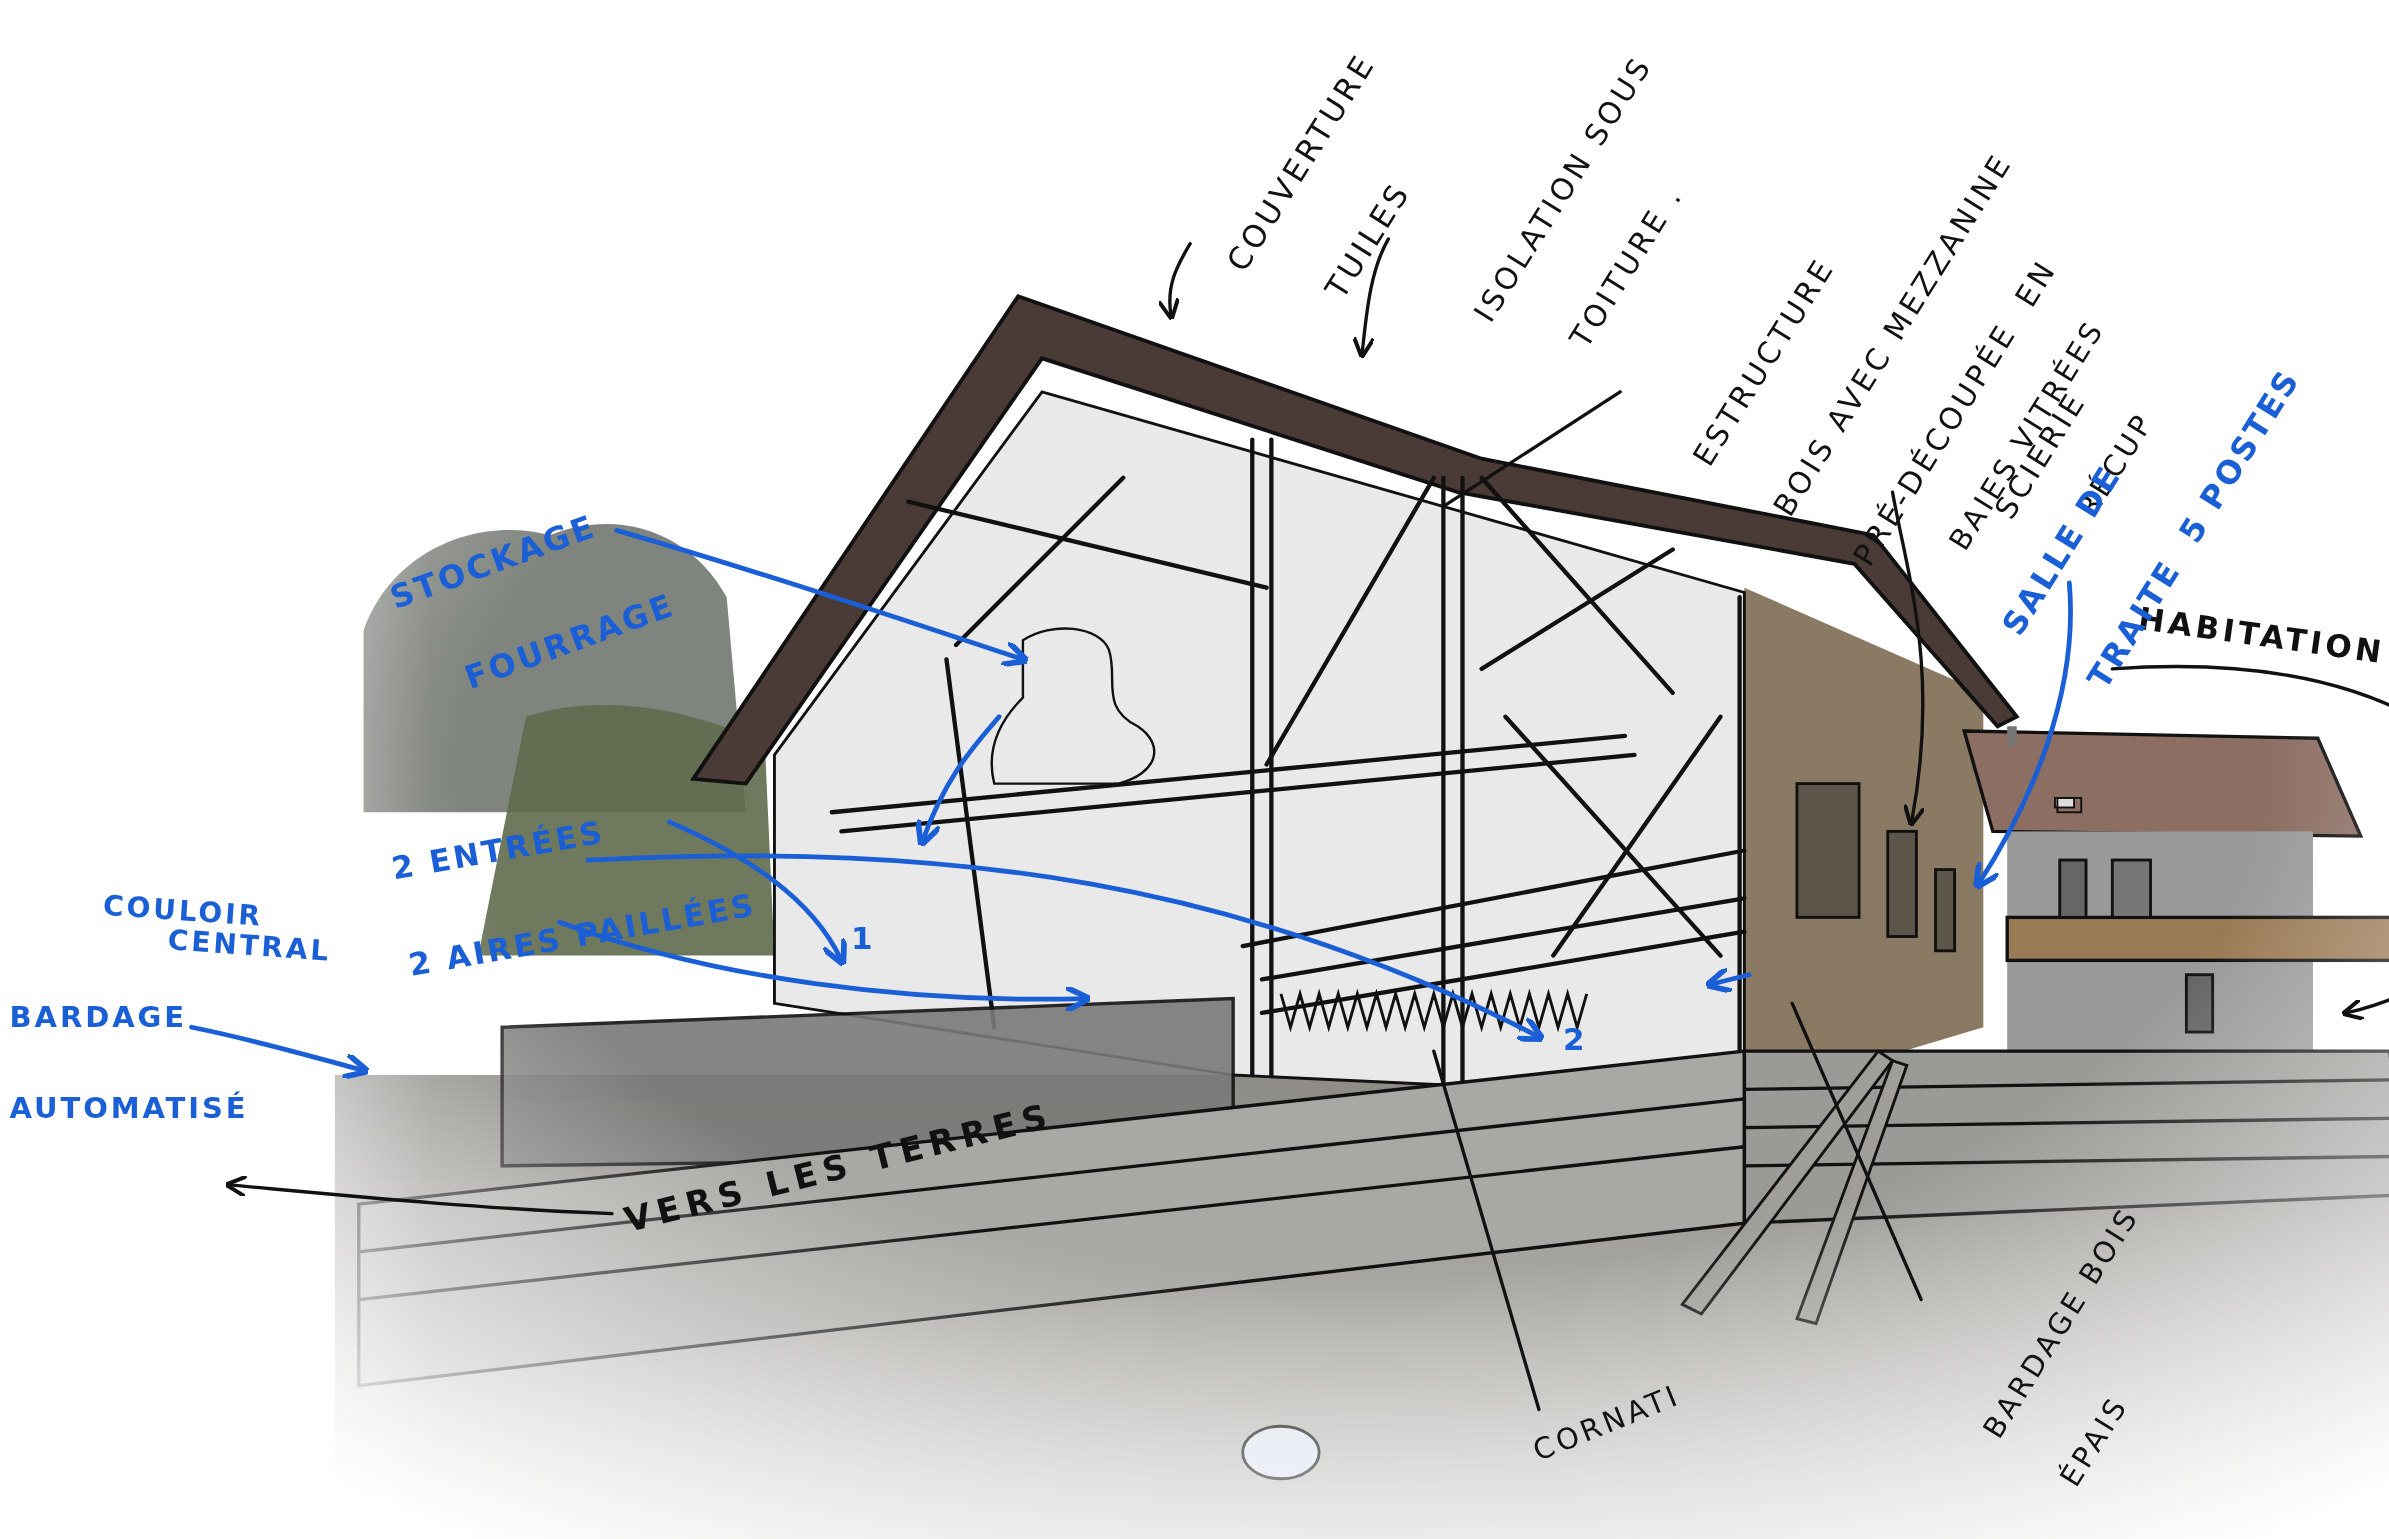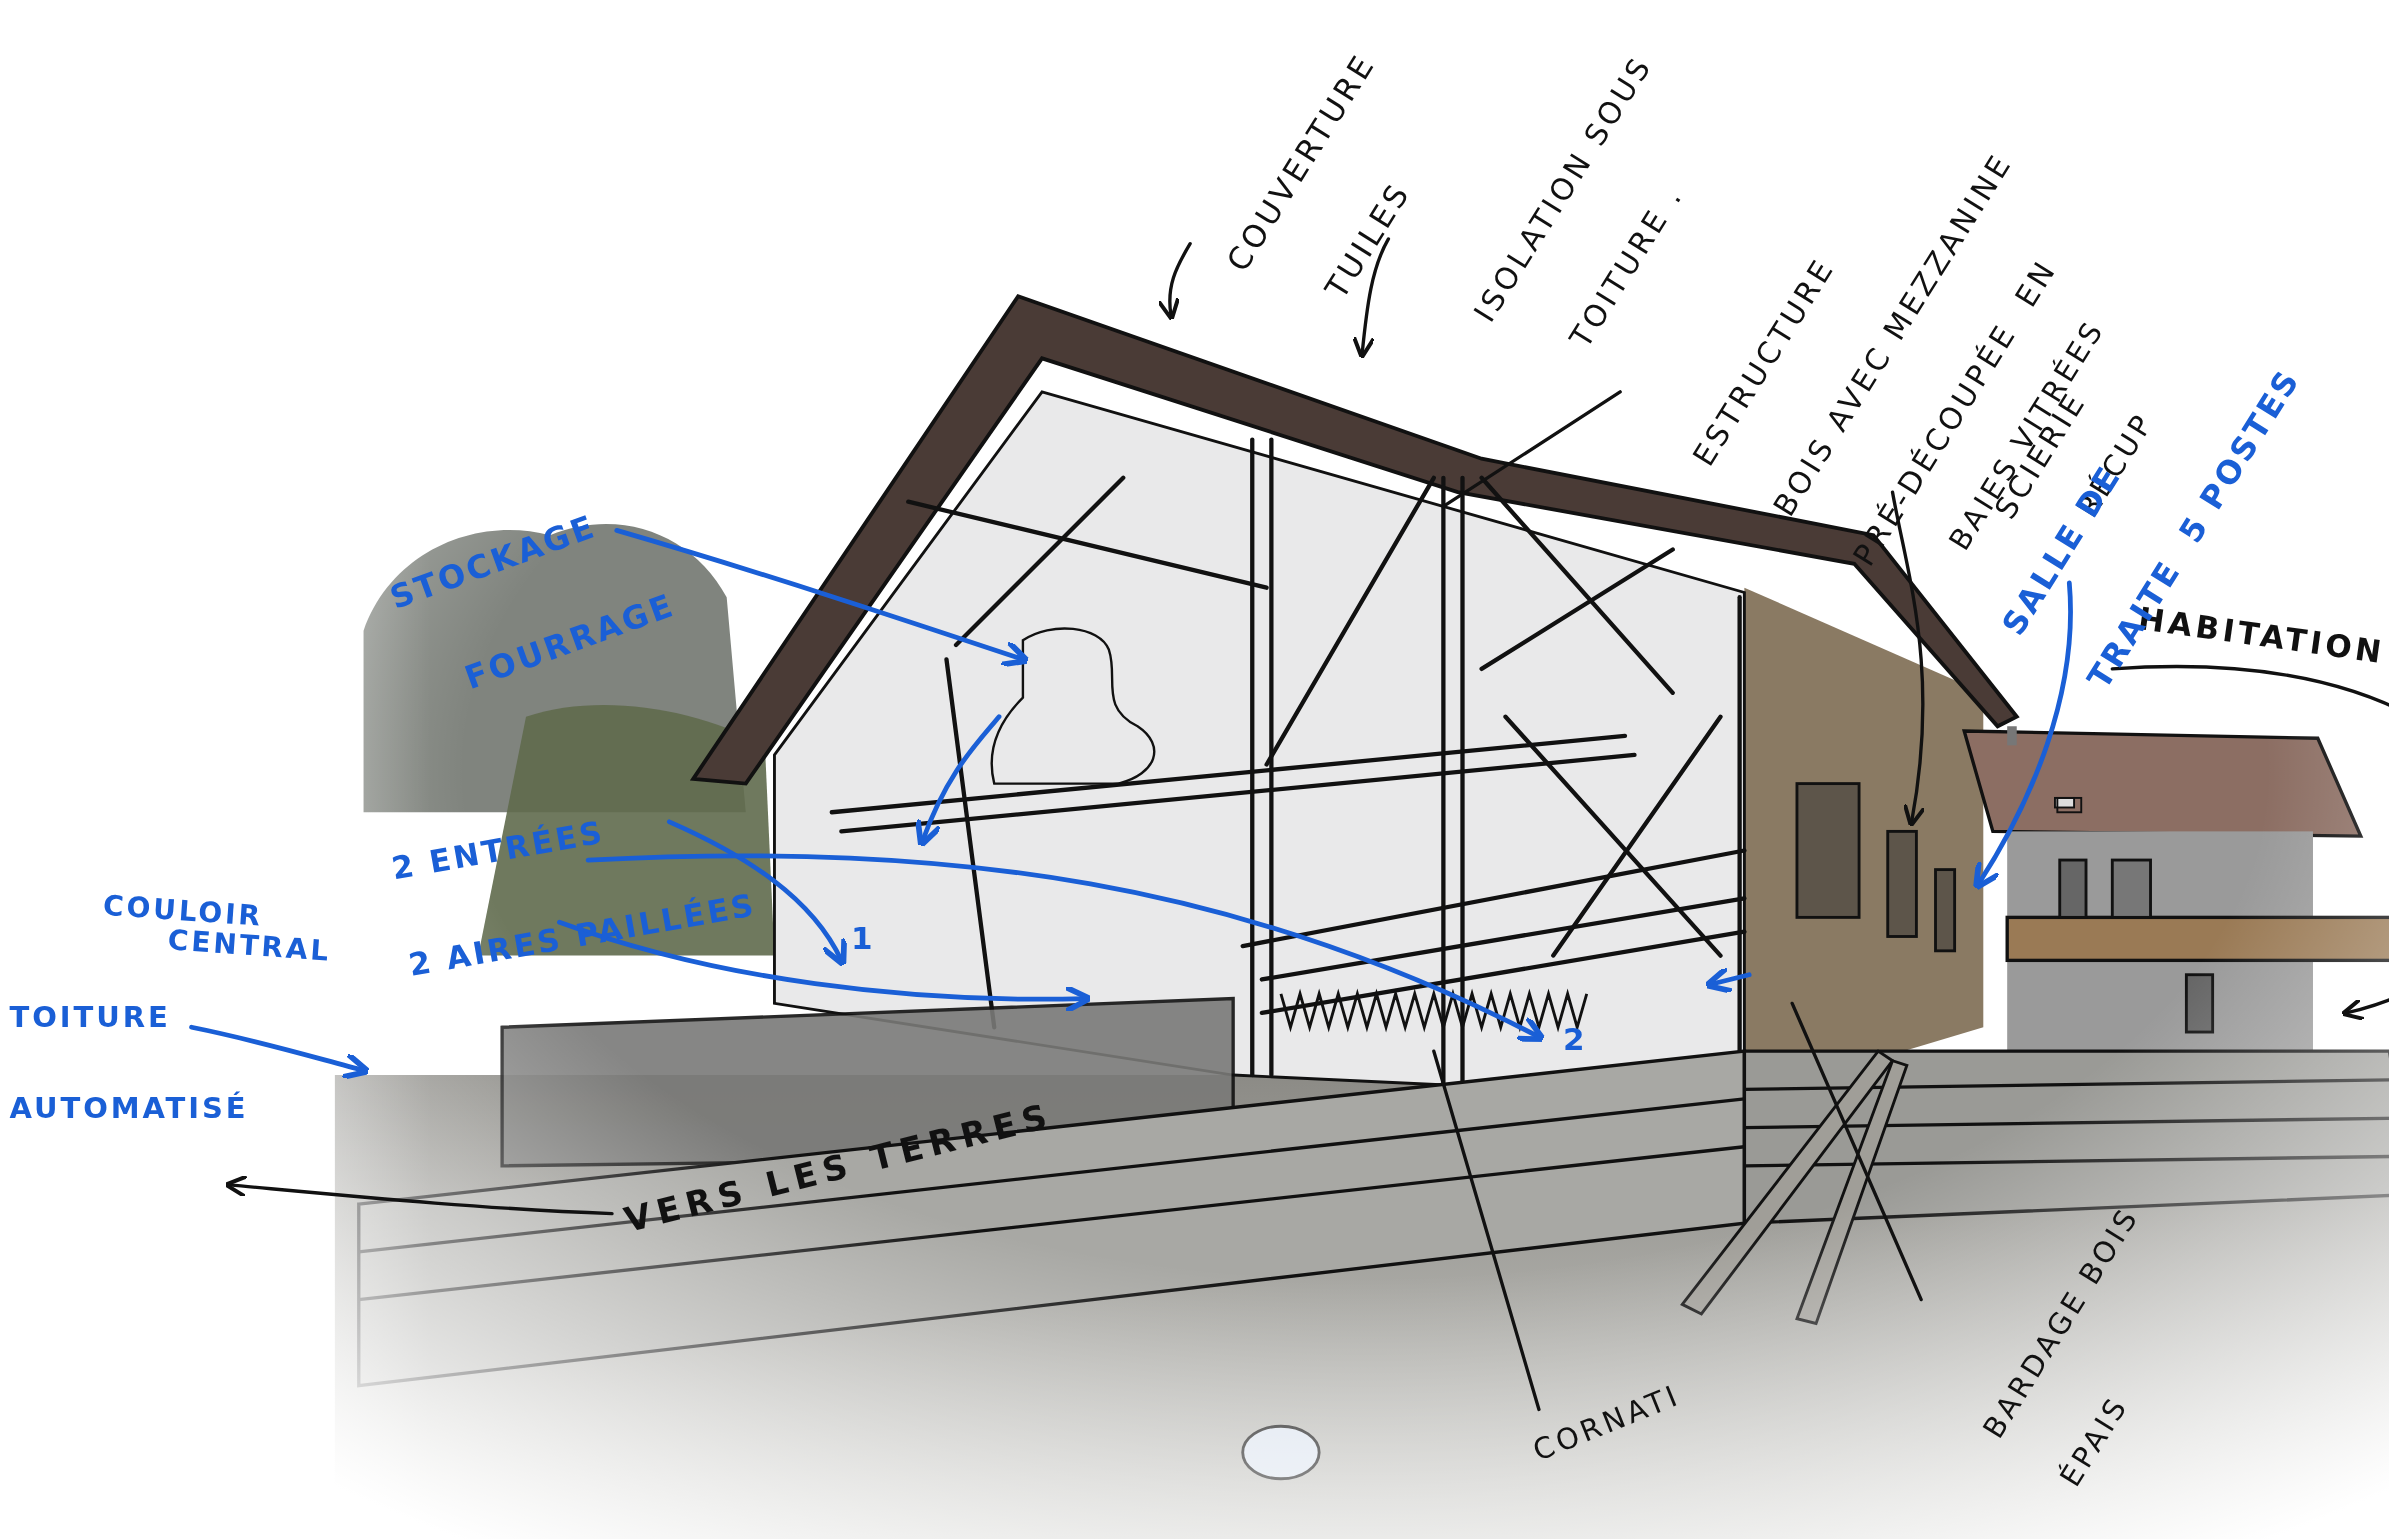--- a/index.html
+++ b/index.html
@@ -189,21 +189,21 @@
 </div>
 <div class="lbl blue" style="left:378px;top:789px;font-size:31px;transform:rotate(-10deg);">
   <span class="line">2 ENTRÉES</span>
   <span class="line">2 AIRES PAILLÉES</span>
 </div>
 <div class="lbl blue" style="left:81px;top:860px;font-size:28px;transform:rotate(4deg);">
   <span>COULOIR</span>
   <span style="margin-left:67px;">CENTRAL</span>
 </div>
 <div class="lbl blue" style="left:9.6px;top:941px;font-size:29px;">
-  <span class="line">TOITURE</span>
+  <span class="line">BARDAGE</span>
   <span class="line">AUTOMATISÉ</span>
 </div>
 <div class="lbl blue" style="left:1940px;top:588px;font-size:32px;transform:rotate(-58deg);">
   <span class="line">SALLE DE</span>
   <span class="line">TRAITE  5 POSTES</span>
 </div>
 <div class="lbl blue" style="left:851px;top:922px;font-size:31px;">1</div>
 <div class="lbl blue" style="left:1563px;top:1023px;font-size:31px;">2</div>
 
 

